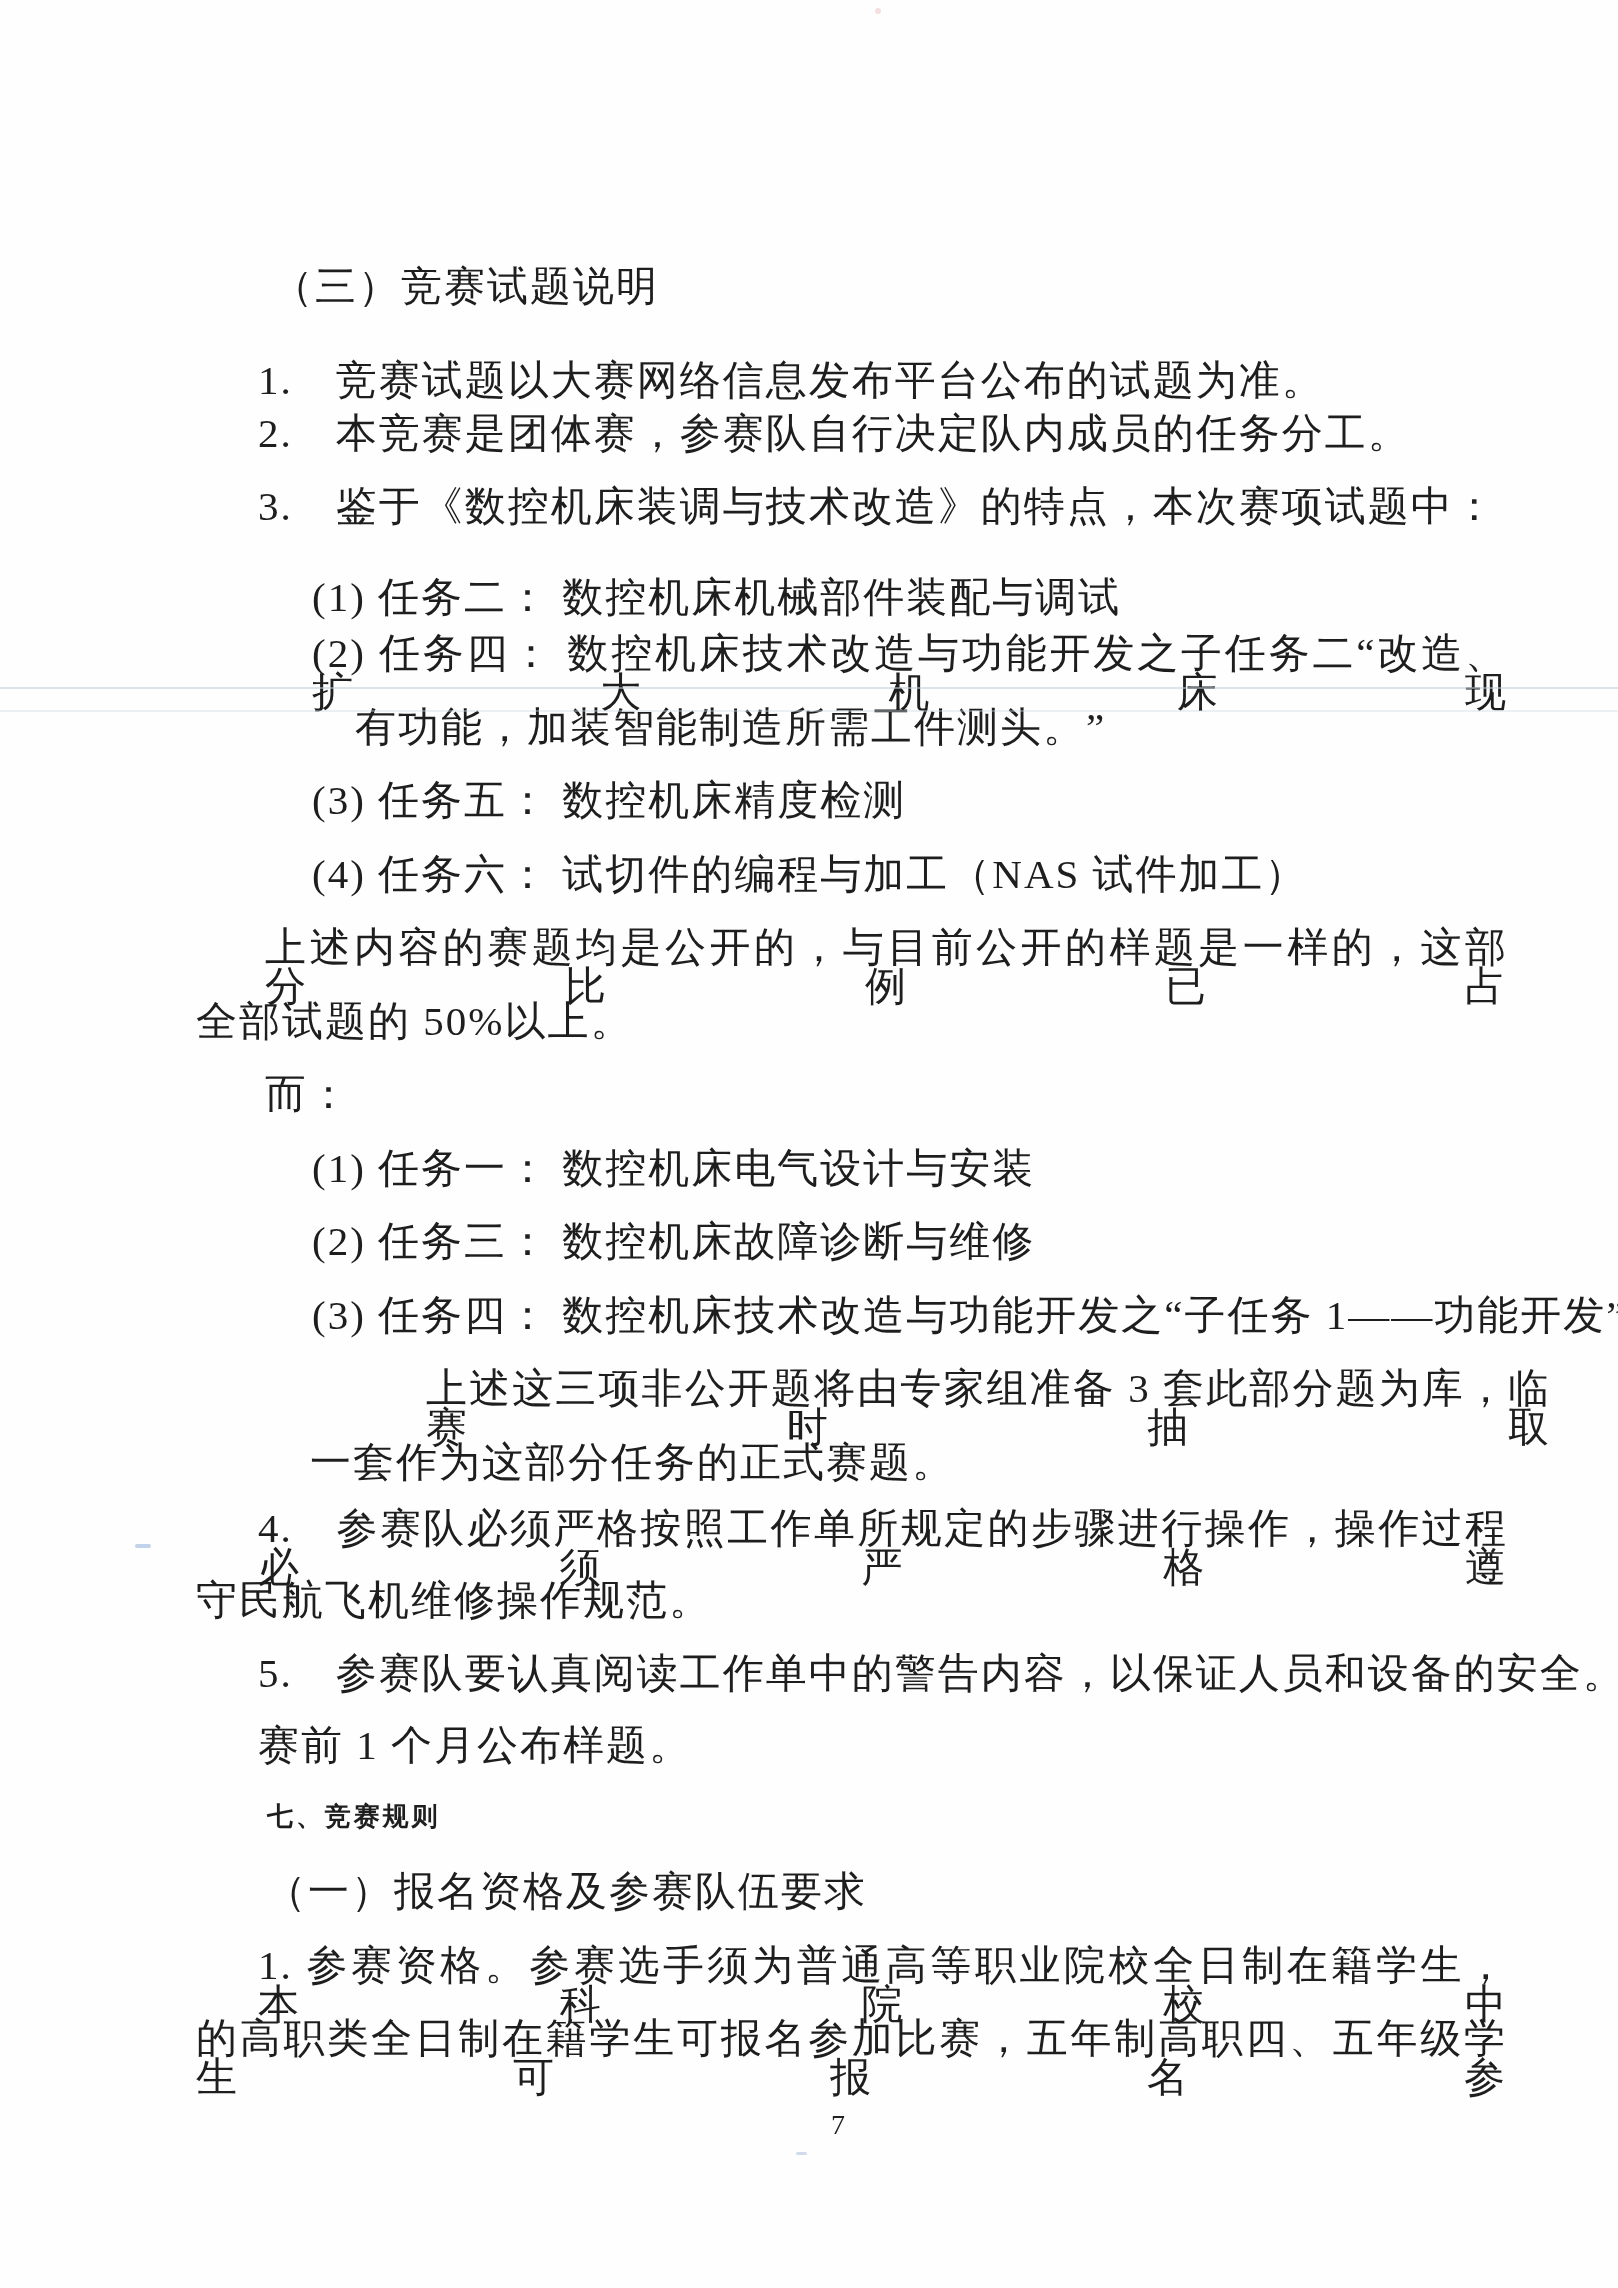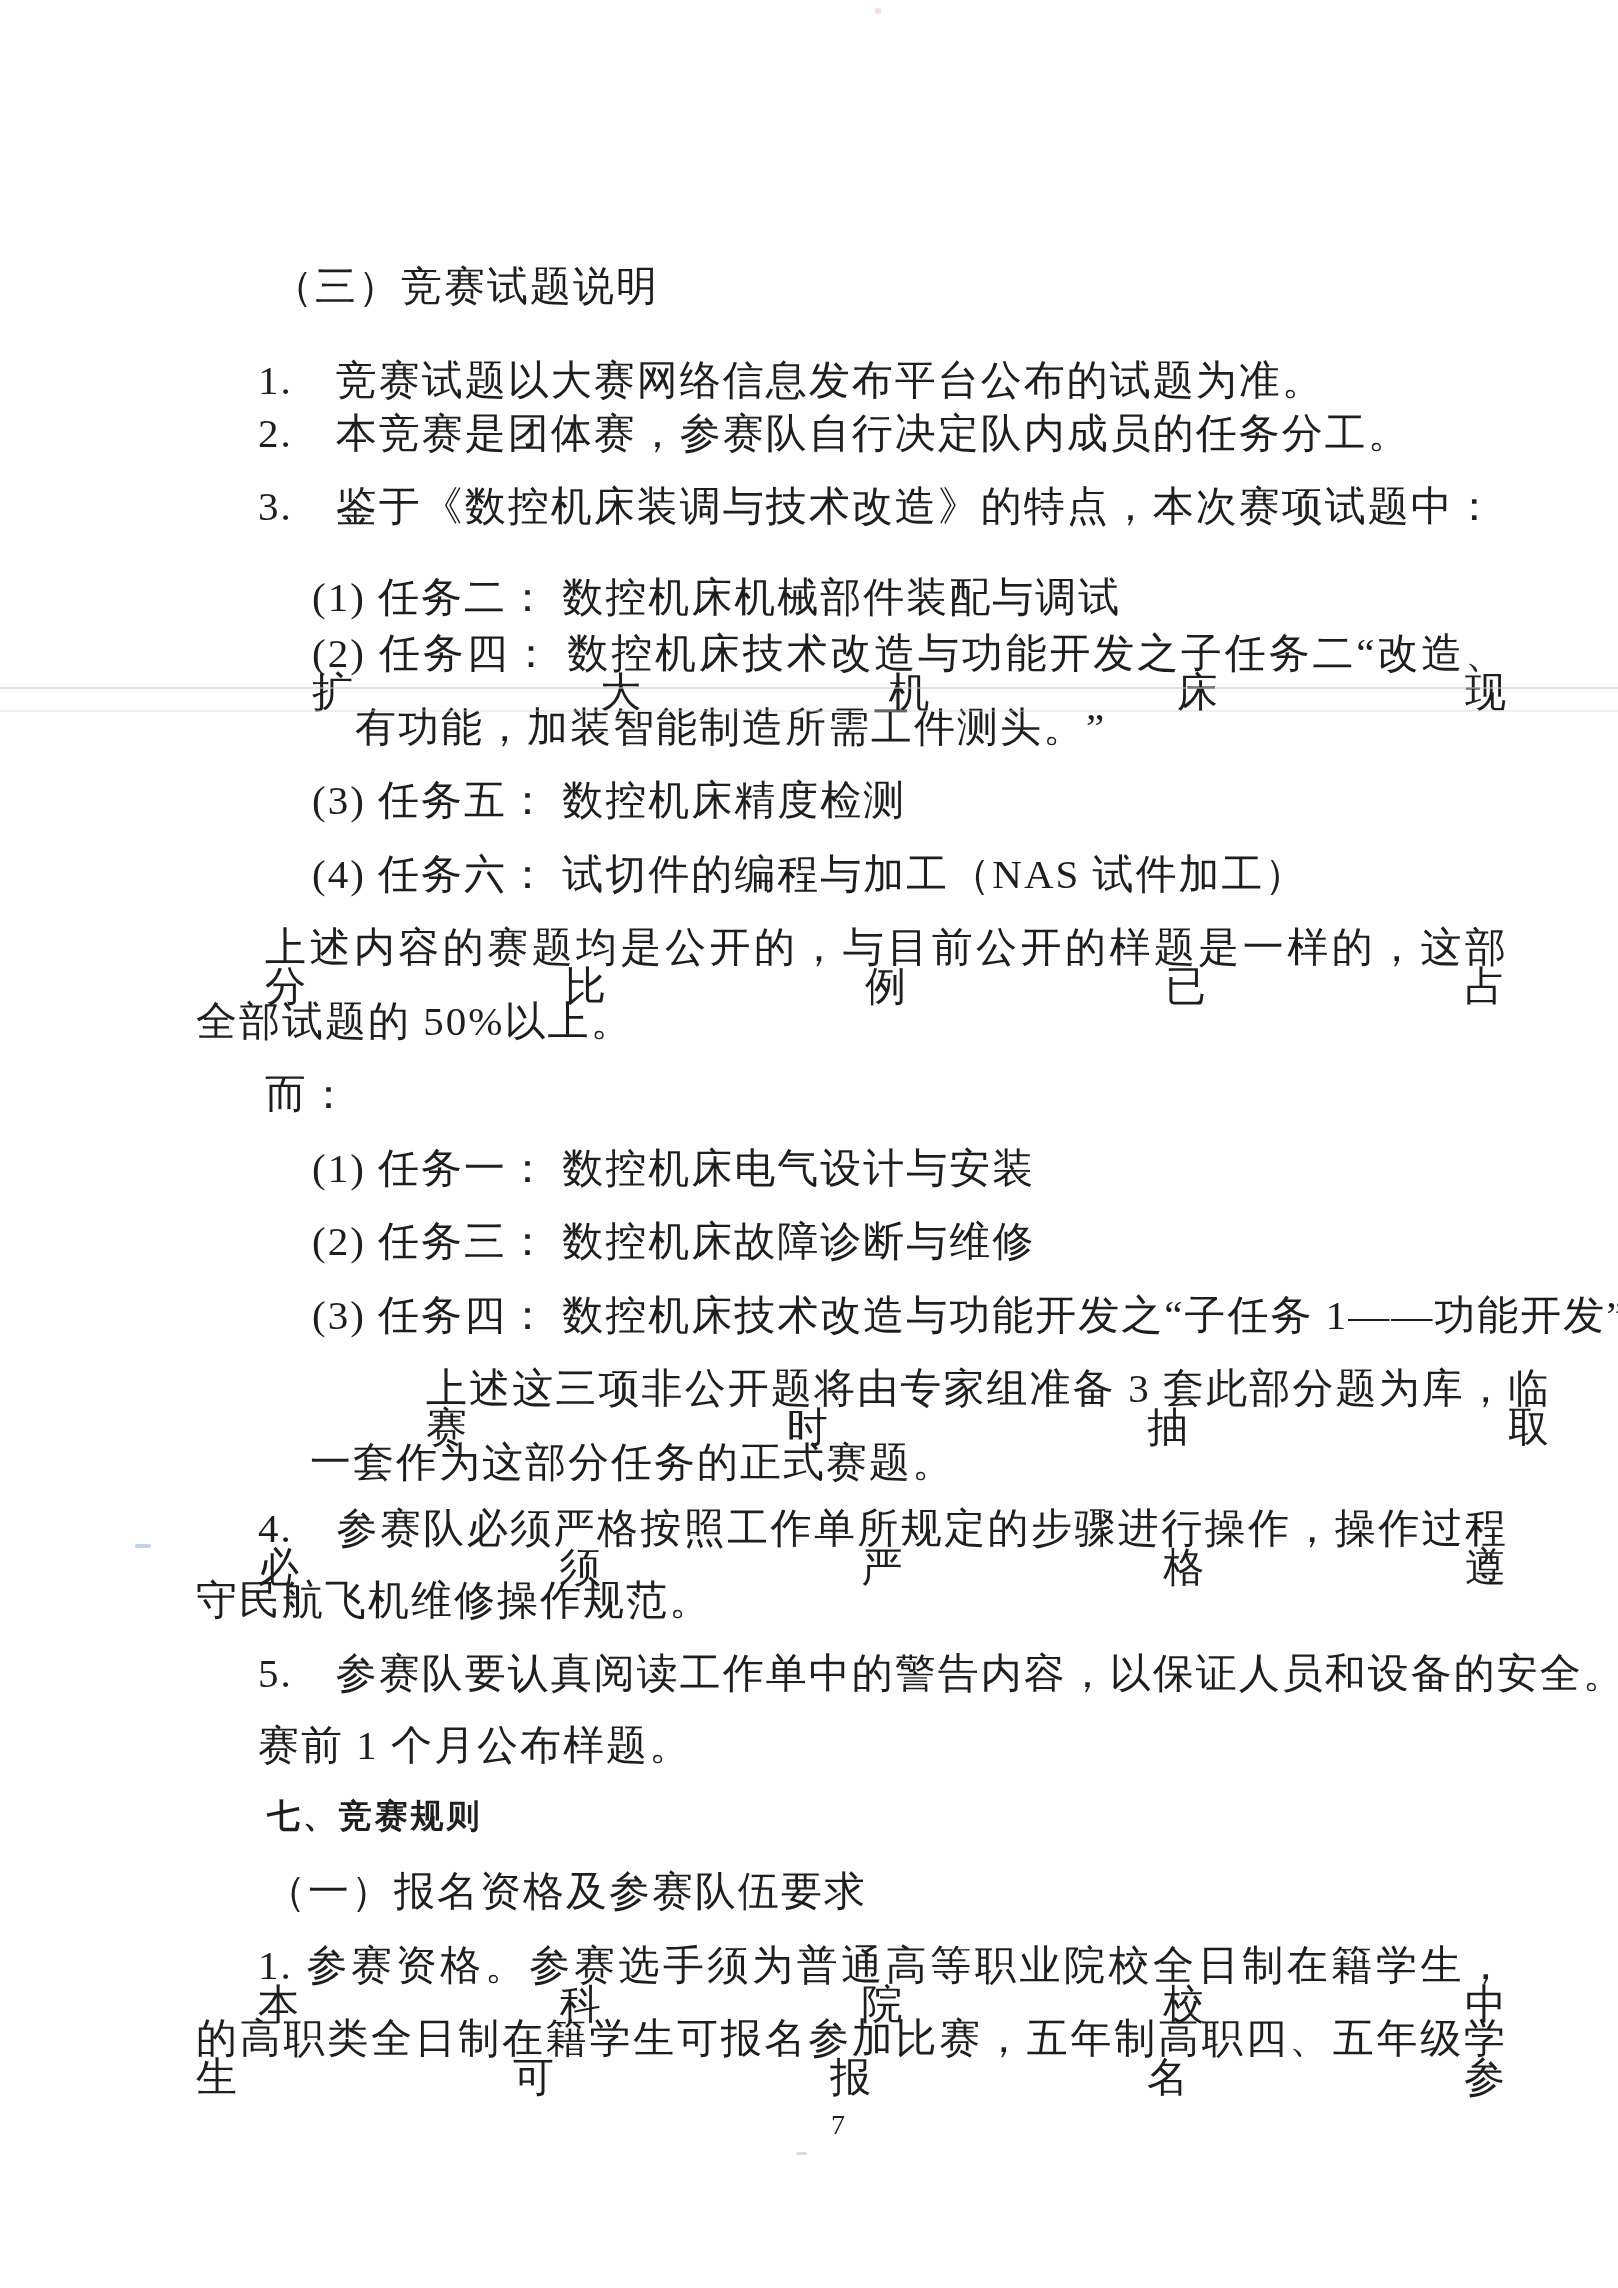--- a/index.html
+++ b/index.html
@@ -21,21 +21,21 @@
     color:#1e1e1e;
   }
   .just{
     white-space:normal;
     text-align:justify;
     text-align-last:justify;
     text-justify:inter-character;
   }
   .bold{
     font-weight:700;
-    font-size:33px;
+    font-size:26px;
     letter-spacing:2.9px;
   }
   .pagenum{
     position:absolute;
     top:2109px;left:0;width:1676px;
     text-align:center;
     font-size:28px;
     color:#222;
   }
   

